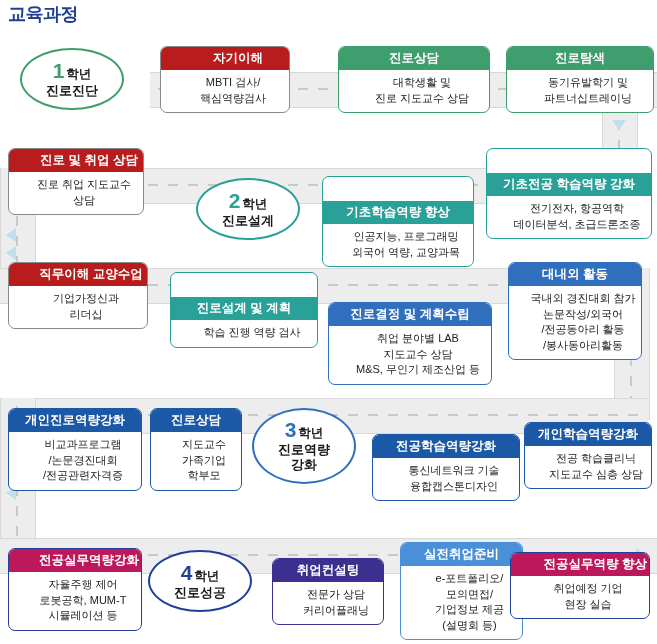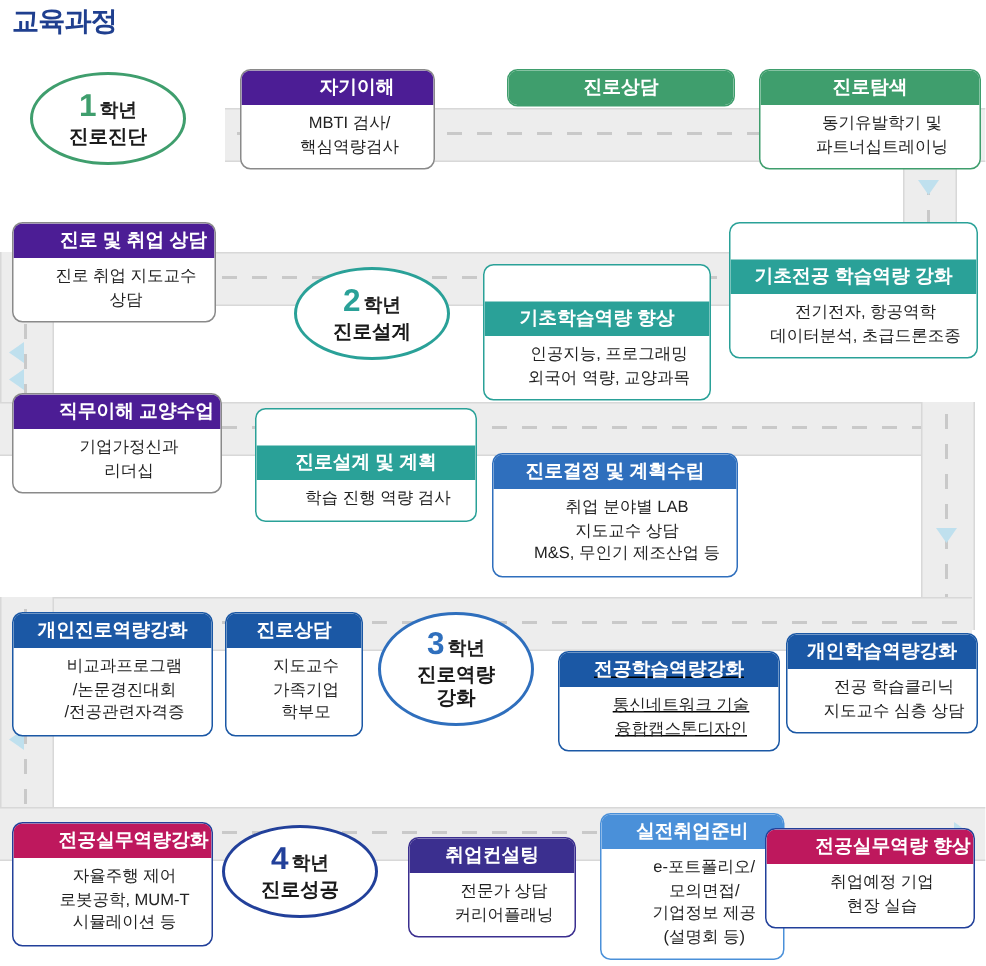--- a/index.html
+++ b/index.html
@@ -88,21 +88,21 @@
     font-size: 11px;
     color: #222222;
     padding: 5px 4px 6px;
     line-height: 1.42;
     white-space: pre-line;
     margin-left: 16px;
   }
 
   
   .c-gray  { border: 1.5px solid #8a8a8a; }
-  .c-gray  .hd { background: #4c1d95; padding-left: 28px; }
+  .c-gray  .hd { background: #b91c1c; padding-left: 28px; }
   .c-green { border: 1.5px solid #3f9e6d; }
   .c-green .hd { background: #3f9e6d; }
   .c-teal  { border: 1.5px solid #2aa198; }
   .c-teal  .hd { background: #2aa198; margin-top: 24px; }
   .c-blue  { border: 1.5px solid #2f6fbd; }
   .c-blue  .hd { background: #2f6fbd; }
   .c-navy  { border: 1.5px solid #22409a; }
   .c-navy  .hd { background: #be185d; text-align: right; }
   .c-dblue { border: 1.5px solid #1b58a5; }
   .c-dblue .hd { background: #1b58a5; }
@@ -215,20 +215,22 @@
   </div>
 
   <div class="card c-gray" style="left:160px; top:46px; width:130px;">
     <div class="hd">자기이해</div>
     <div class="bd">MBTI 검사/
 핵심역량검사</div>
   </div>
 
   <div class="card c-green" style="left:338px; top:46px; width:152px;">
     <div class="hd">진로상담</div>
+    <div class="bd">대학생활 및
+진로 지도교수 상담</div>
   </div>
 
   <div class="card c-green" style="left:506px; top:46px; width:148px;">
     <div class="hd">진로탐색</div>
     <div class="bd">동기유발학기 및
 파트너십트레이닝</div>
   </div>
 
   <div class="card c-gray" style="left:8px; top:148px; width:136px;">
     <div class="hd">진로 및 취업 상담</div>
@@ -259,36 +261,43 @@
     <div class="bd">학습 진행 역량 검사</div>
   </div>
 
   <div class="card c-blue" style="left:328px; top:302px; width:164px;">
     <div class="hd">진로결정 및 계획수립</div>
     <div class="bd">취업 분야별 LAB
 지도교수 상담
 M&amp;S, 무인기 제조산업 등</div>
   </div>
 
+  <div class="card c-blue" style="left:508px; top:262px; width:134px;">
+    <div class="hd">대내외 활동</div>
+    <div class="bd">국내외 경진대회 참가
+논문작성/외국어
+/전공동아리 활동
+/봉사동아리활동</div>
+  </div>
 
   <div class="card c-dblue" style="left:8px; top:408px; width:134px;">
     <div class="hd">개인진로역량강화</div>
     <div class="bd">비교과프로그램
 /논문경진대회
 /전공관련자격증</div>
   </div>
 
   <div class="card c-dblue" style="left:150px; top:408px; width:92px;">
     <div class="hd">진로상담</div>
     <div class="bd">지도교수
 가족기업
 학부모</div>
   </div>
 
-  <div class="card c-dblue" style="left:372px; top:434px; width:148px;text-decoration:underline;">
+  <div class="card c-dblue" style="left:372px; top:434px; width:148px;">
     <div class="hd">전공학습역량강화</div>
     <div class="bd">통신네트워크 기술
 융합캡스톤디자인</div>
   </div>
 
   <div class="card c-dblue" style="left:524px; top:422px; width:128px;">
     <div class="hd">개인학습역량강화</div>
     <div class="bd">전공 학습클리닉
 지도교수 심층 상담</div>
   </div>

